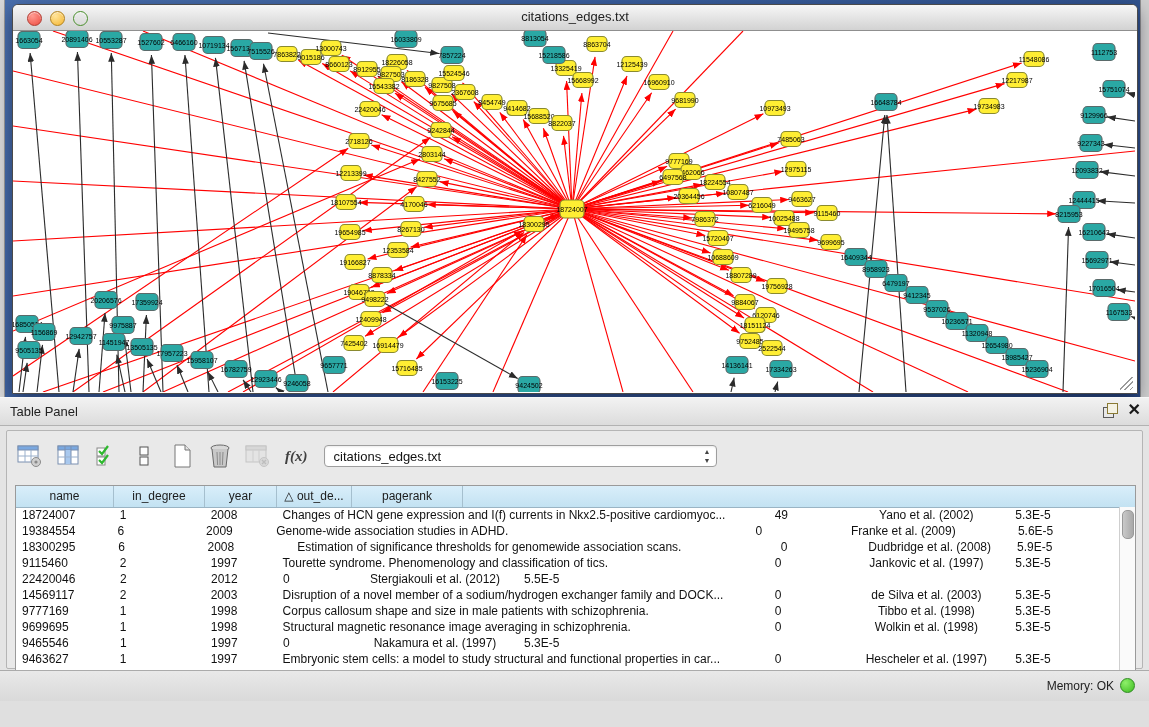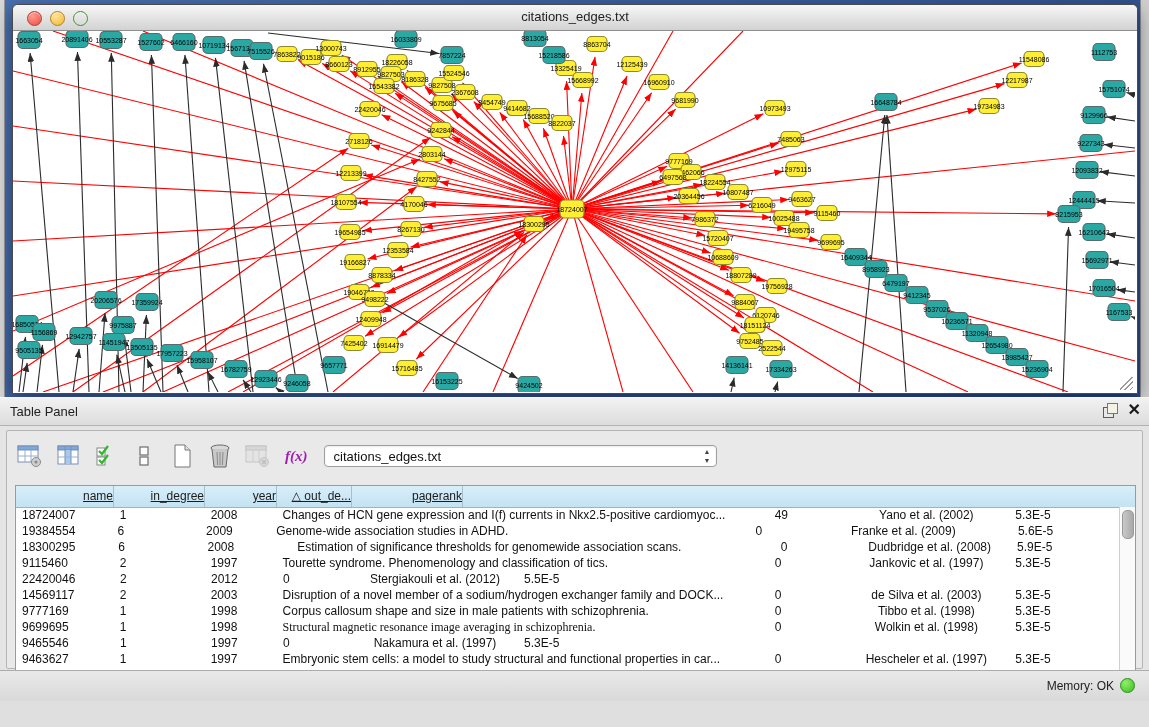--- a/index.html
+++ b/index.html
@@ -60,39 +60,39 @@
   .float-icon .sq1{position:absolute;left:0;bottom:0;width:9px;height:9px;border:1.5px solid #5a5a5a;background:#e8e8e8;}
   .float-icon .sq2{position:absolute;right:0;top:0;width:9px;height:9px;border:1.5px solid #8a7a33;background:#f4f2e4;}
   .close-x{font-size:16px;font-weight:bold;color:#1a1a1a;line-height:16px;cursor:default;}
   .tp-content{
     position:absolute;left:6px;top:33px;width:1135px;height:237px;  
     background:#e9e9e9;border:1px solid #b5b5b5;border-radius:2px;
   }
   .toolbar{position:absolute;left:0;top:0;height:50px;width:100%;display:flex;align-items:center;}
   .tb-icon{width:30px;height:28px;margin-left:8px;display:flex;align-items:center;justify-content:center;}
   .tb-icon.disabled{opacity:.45;}
-  .fx-label{font-family:"Liberation Serif",serif;font-style:italic;font-weight:bold;font-size:15px;color:#a21caf;margin-left:12px;}
+  .fx-label{font-family:"Liberation Serif",serif;font-style:italic;font-weight:bold;font-size:15px;color:#404040;margin-left:12px;}
   .combo{
     margin-left:16px;width:393px;height:22px;background:#fff;
     border:1px solid #9e9e9e;border-radius:4px;position:relative;
     font-size:13px;color:#111;line-height:22px;padding-left:9px;box-sizing:border-box;
     box-shadow:inset 0 1px 2px rgba(0,0,0,.08);
   }
   .combo .steppers{
     position:absolute;right:5px;top:1px;font-size:7px;color:#444;line-height:9px;text-align:center;
   }
   
   .grid{
     position:absolute;left:8px;top:54px;width:1119px;height:188px;
     background:#fff;border:1px solid #9a9a9a;font-size:12px;color:#111;
   }
   .grid-header{display:flex;height:21px;background:linear-gradient(#d9eefa,#c3e2f2);border-bottom:1px solid #9ab4c4;}
   .gh-cell{
     box-sizing:border-box;border-right:1px solid #a5bfce;
-    text-align:right;line-height:20px;overflow:hidden;white-space:nowrap;color:#1c1c1c;text-decoration:underline;
+    text-align:center;line-height:20px;overflow:hidden;white-space:nowrap;color:#1c1c1c;
   }
   .grid-body{position:absolute;left:0;top:21px;right:15px;bottom:0;overflow:hidden;}
   .grid-row{display:flex;height:16px;line-height:16px;}
   .gr-cell{box-sizing:border-box;padding-left:6px;overflow:hidden;white-space:nowrap;}
   .gr-cell.center{text-align:center;padding-left:0;}
   .vscroll{
     position:absolute;right:0;top:21px;bottom:0;width:15px;background:#fafafa;border-left:1px solid #cfcfcf;
   }
   .vthumb{position:absolute;left:2px;top:3px;width:10px;height:27px;border-radius:5px;
     background:linear-gradient(90deg,#c9c9c9,#a8a8a8);border:1px solid #999;}
@@ -710,21 +710,21 @@
             <div class="gr-cell" style="width: 72px;">1998</div>
             <div class="gr-cell" style="width: 493px;">Corpus callosum shape and size in male patients with schizophrenia.</div>
             <div class="gr-cell" style="width: 75px;">0</div>
             <div class="gr-cell center" style="width: 166px;">Tibbo et al. (1998)</div>
             <div class="gr-cell" style="width: 111px;">5.3E-5</div>
           </div>
           <div class="grid-row">
             <div class="gr-cell" style="width: 98px;">9699695</div>
             <div class="gr-cell" style="width: 91px;">1</div>
             <div class="gr-cell" style="width: 72px;">1998</div>
-            <div class="gr-cell" style="width: 493px; font-family: Liberation Serif, serif;">Structural magnetic resonance image averaging in schizophrenia.</div>
+            <div class="gr-cell" style="width: 493px;">Structural magnetic resonance image averaging in schizophrenia.</div>
             <div class="gr-cell" style="width: 75px;">0</div>
             <div class="gr-cell center" style="width: 166px;">Wolkin et al. (1998)</div>
             <div class="gr-cell" style="width: 111px;">5.3E-5</div>
           </div>
           <div class="grid-row">
             <div class="gr-cell" style="width: 98px;">9465546</div>
             <div class="gr-cell" style="width: 91px;">1</div>
             <div class="gr-cell" style="width: 72px;">1997</div>
             <div class="gr-cell" style="width: 75px;">0</div>
             <div class="gr-cell center" style="width: 166px;">Nakamura et al. (1997)</div>

